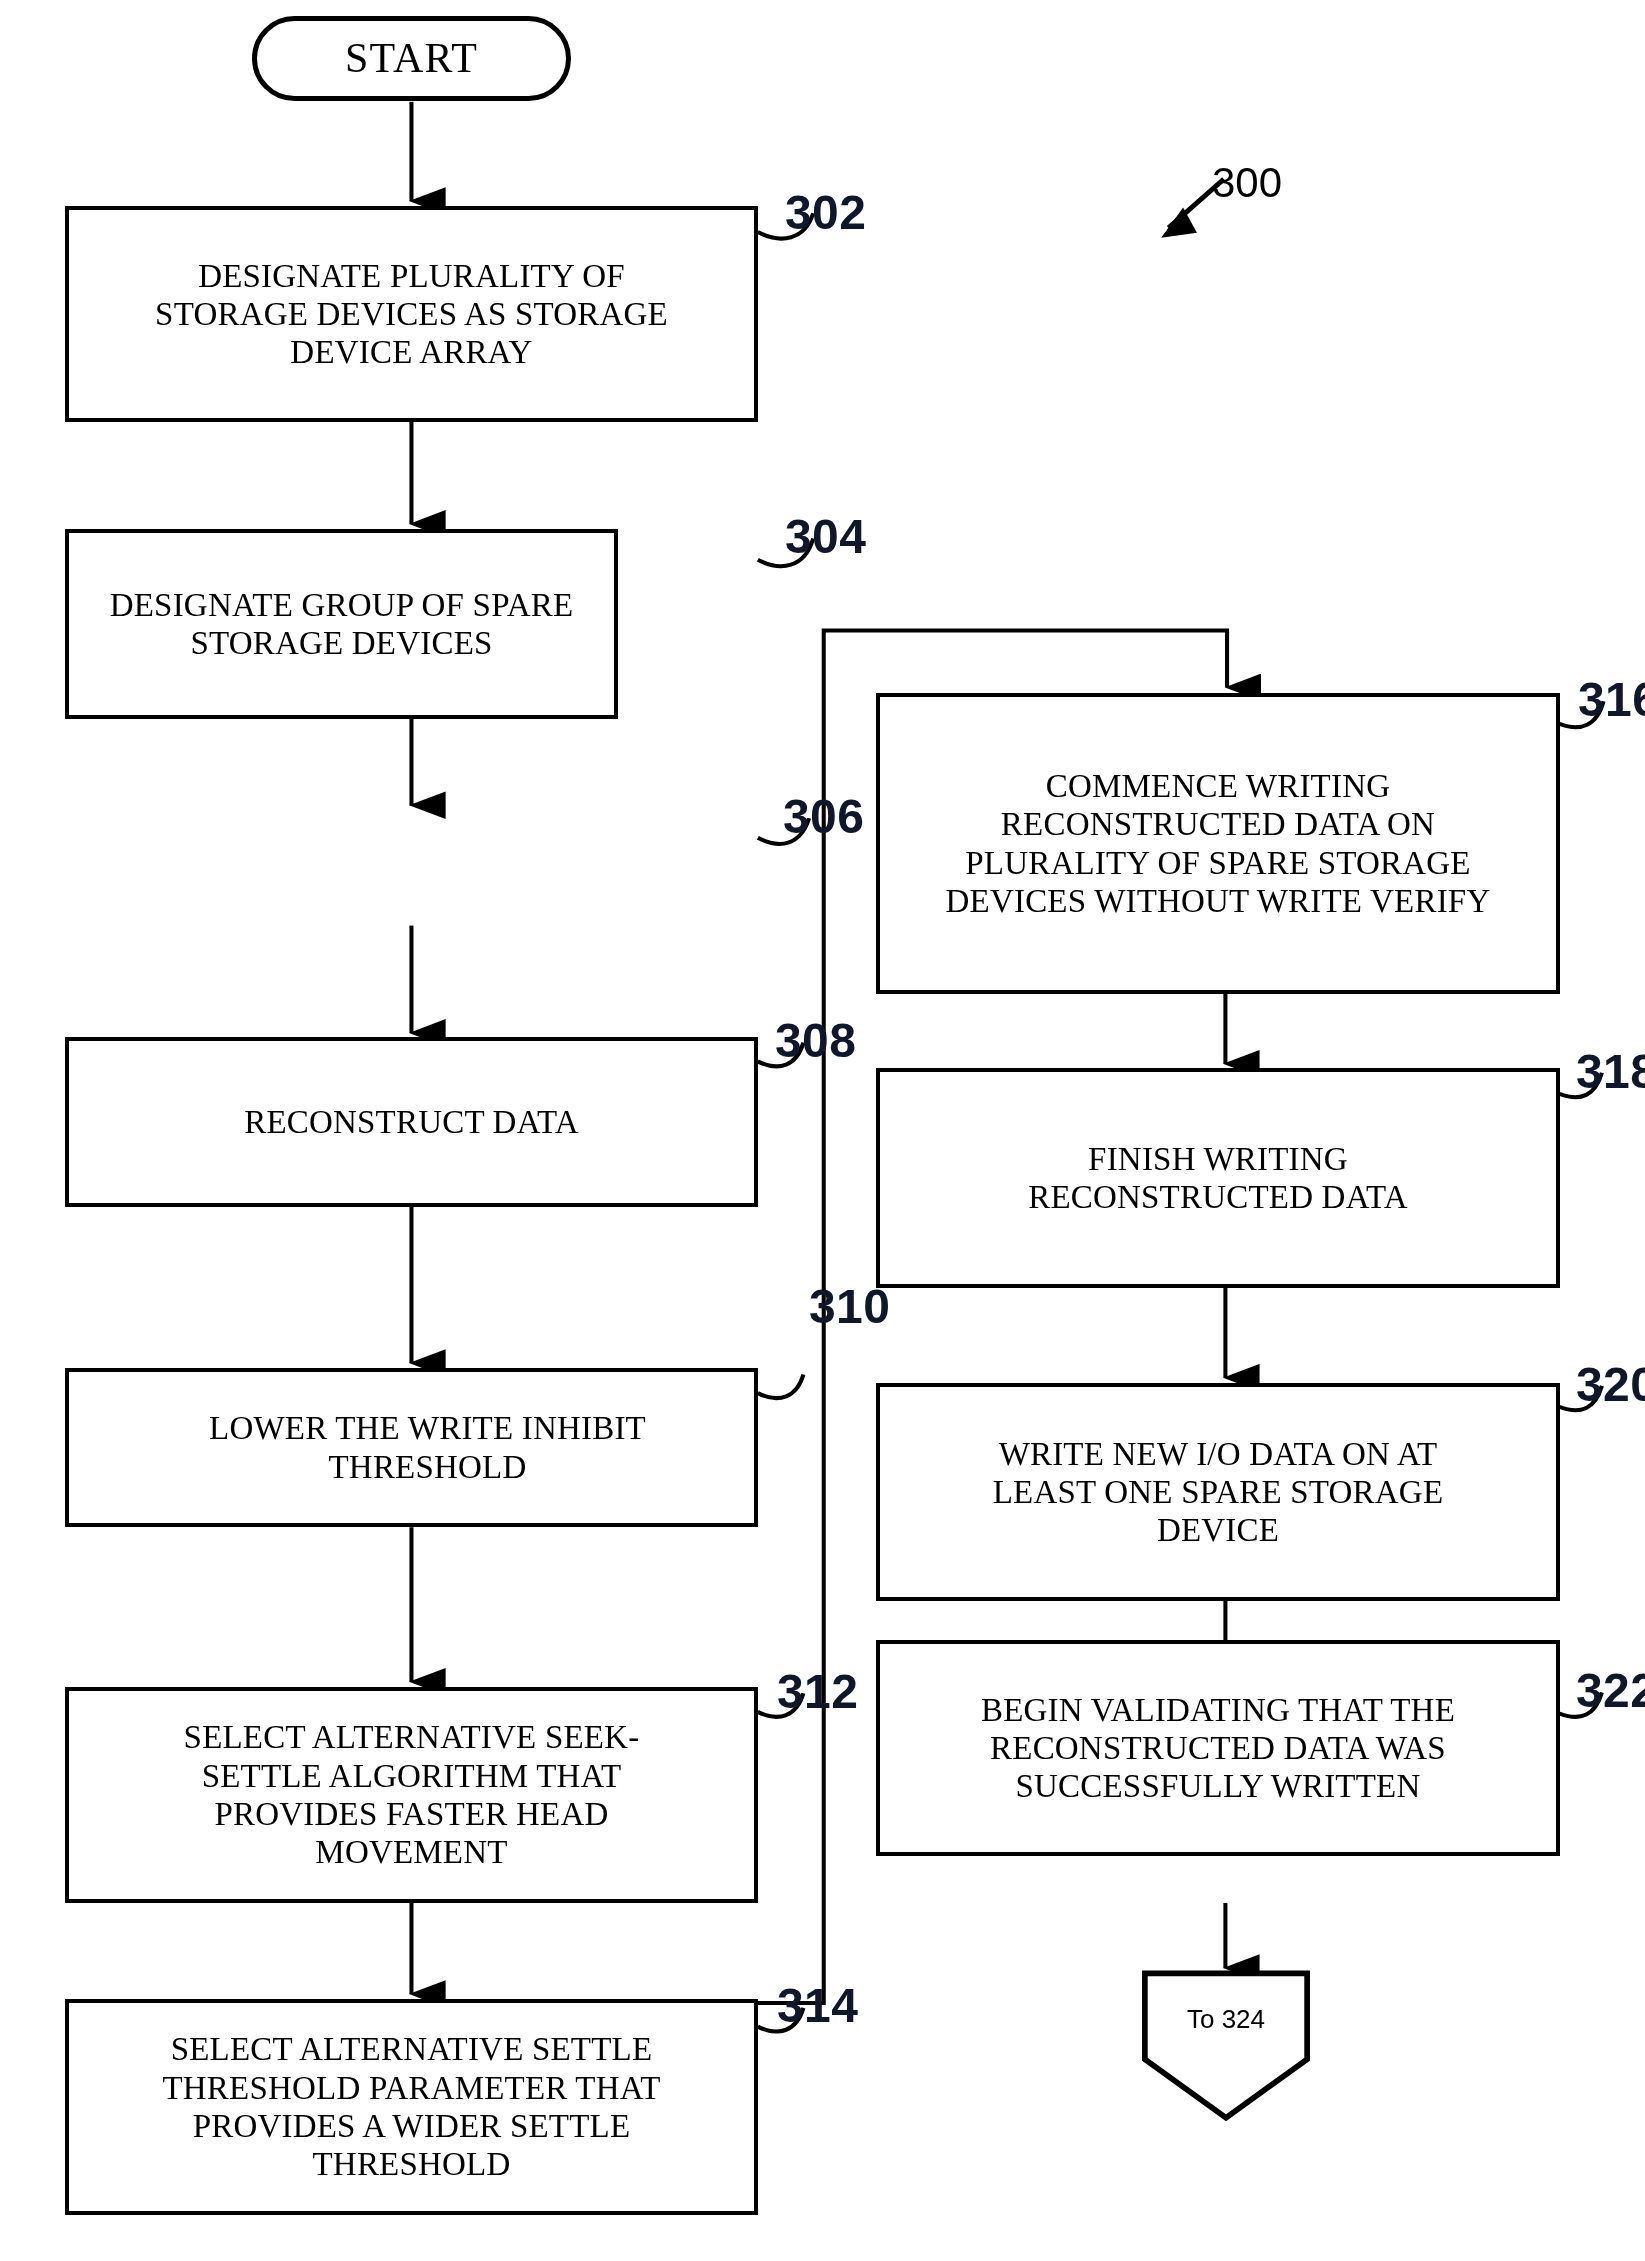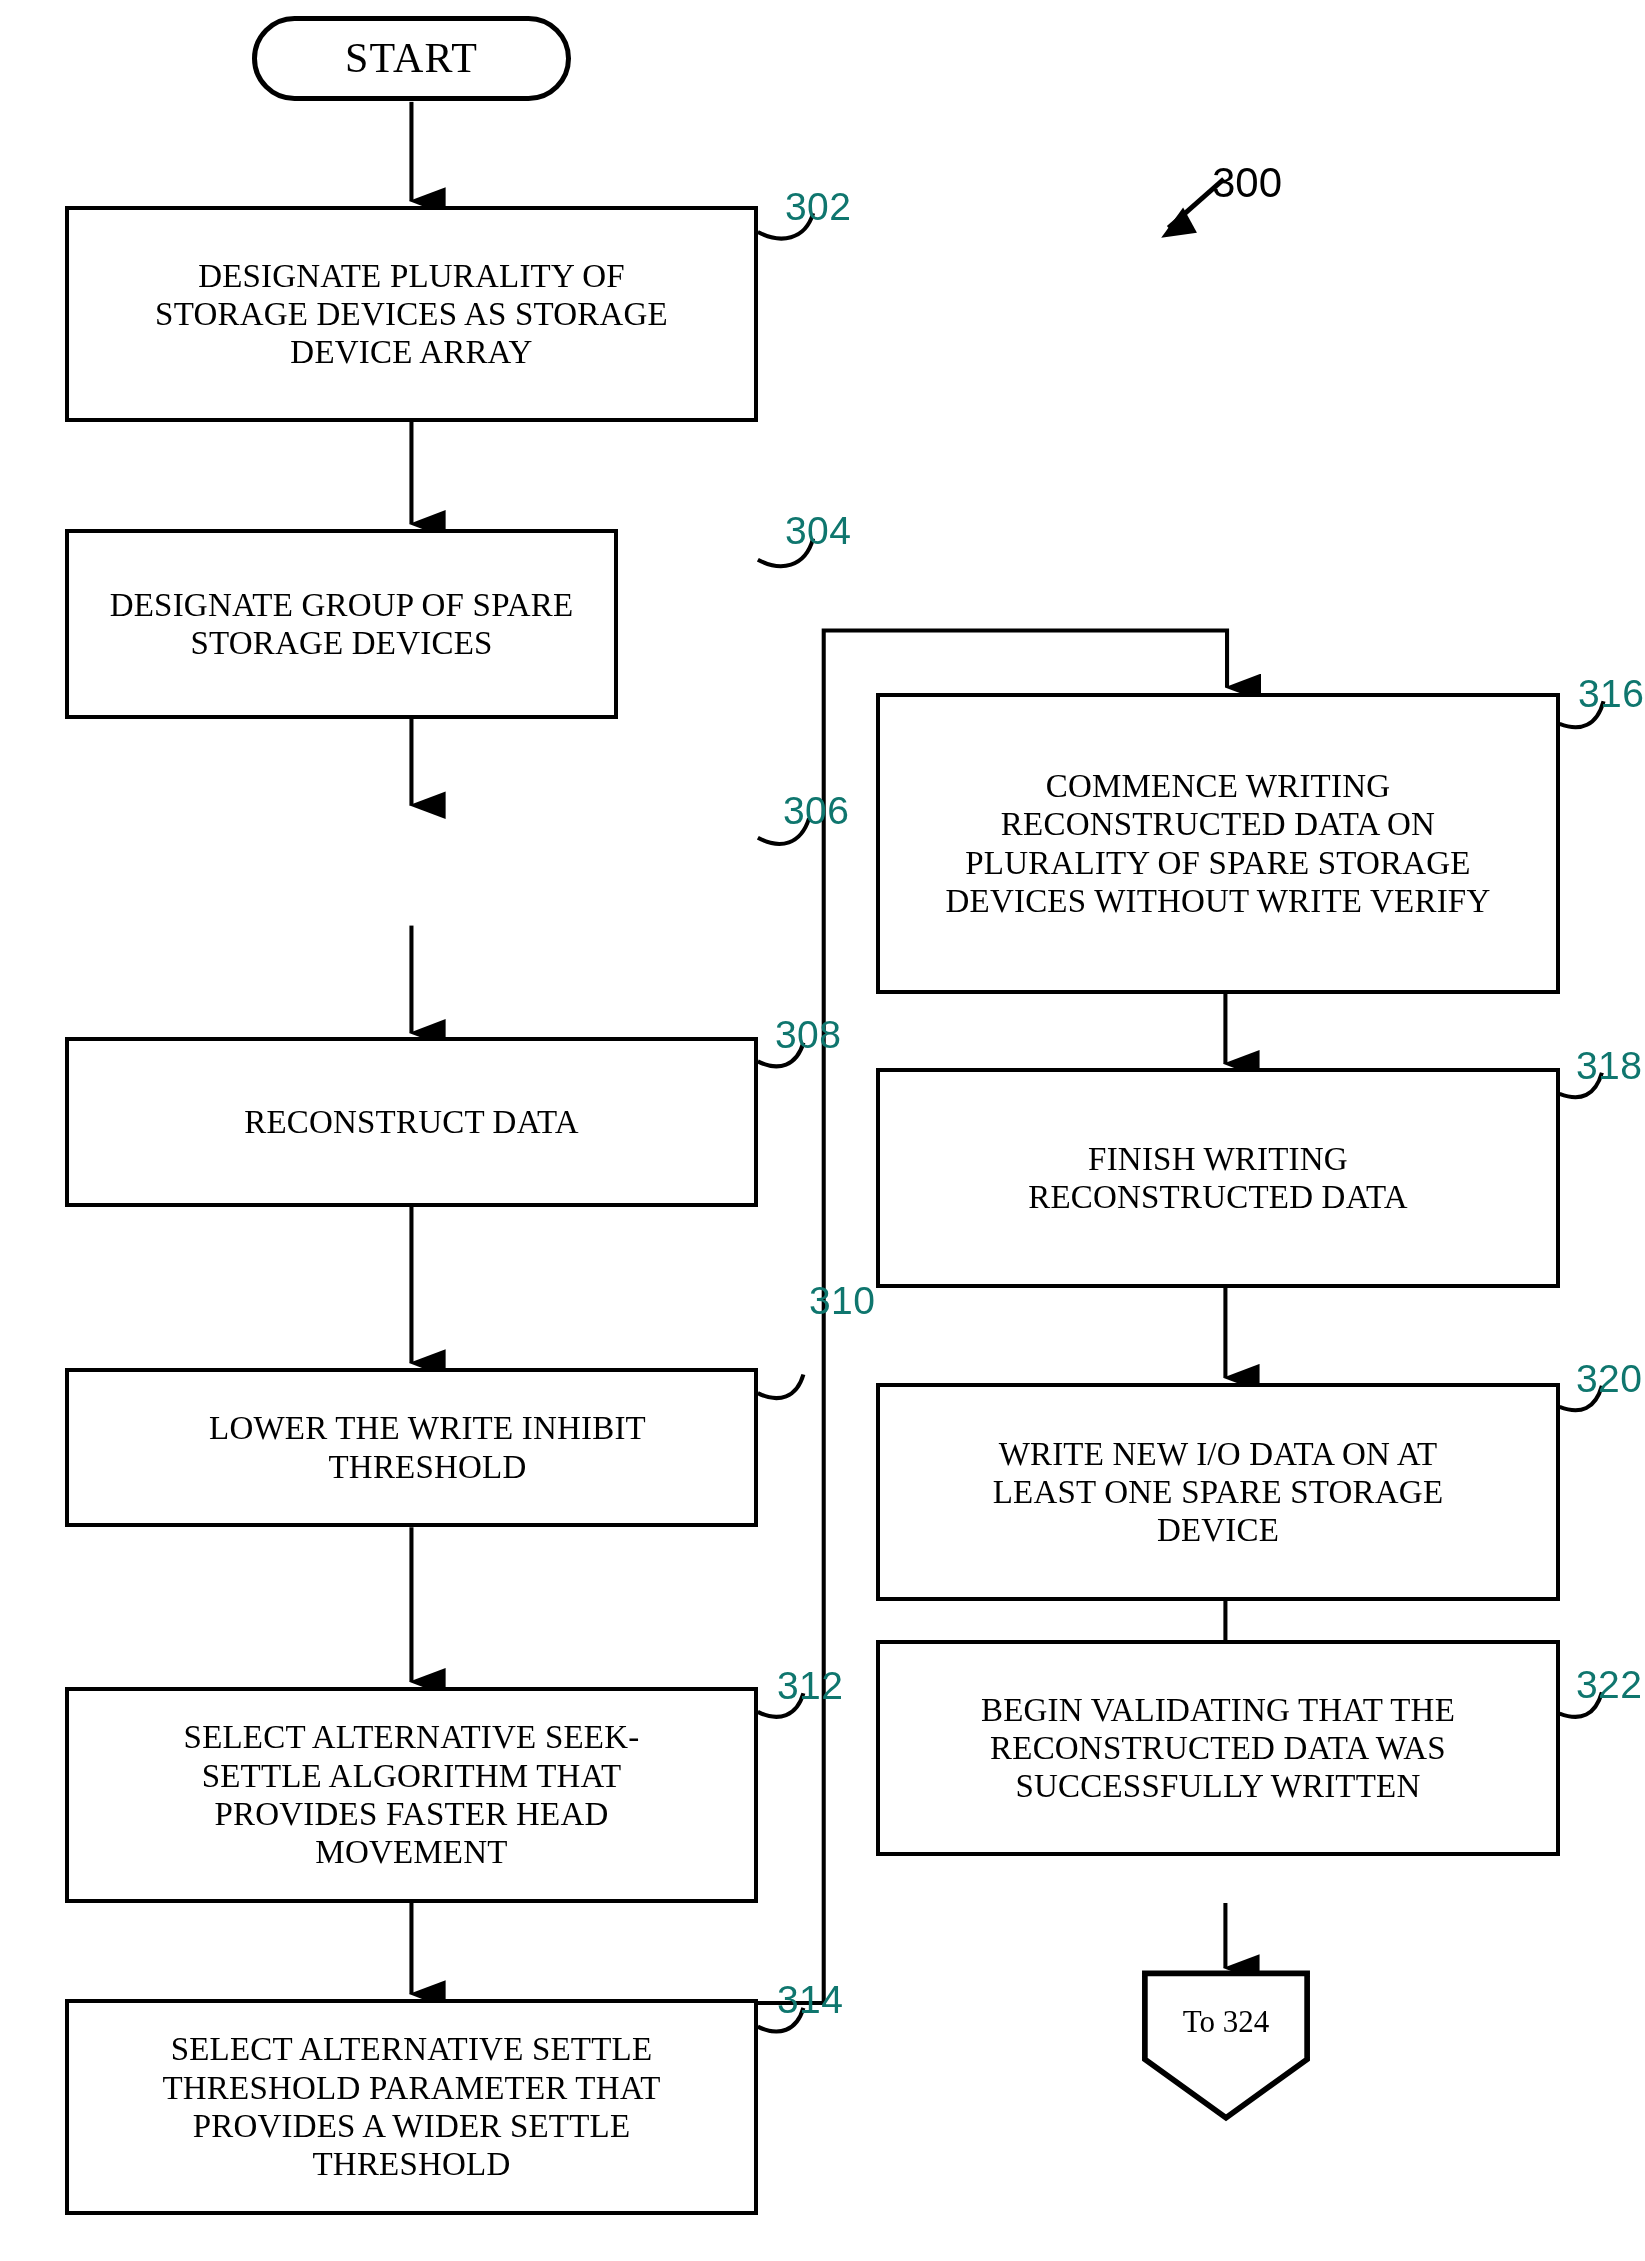--- a/index.html
+++ b/index.html
@@ -54,32 +54,33 @@
   }
   .offpage {
     position: absolute;
     z-index: 2;
   }
   .offpage .label {
     position: absolute;
     left: 0; right: 0;
     top: 36px;
     text-align: center;
-    font-size: 31px;
+    font-size: 26px;
     color: #000000;
-    font-family: Liberation Serif, serif;
+    font-family: Liberation Sans, sans-serif;
   }
   .refnum {
     position: absolute;
     font-family: "Liberation Sans", "DejaVu Sans", sans-serif;
-    font-size: 39px;
-    color: #0f766e;
+    font-size: 48px;
+    color: #0f172a;
     z-index: 3;
     white-space: nowrap;
     letter-spacing: 0.4px;
+    font-weight: bold;
   }
   .figref {
     position: absolute;
     font-family: "Liberation Sans", "DejaVu Sans", sans-serif;
     font-size: 42px;
     color: #000000;
     z-index: 3;
     white-space: nowrap;
   }
 </style>

